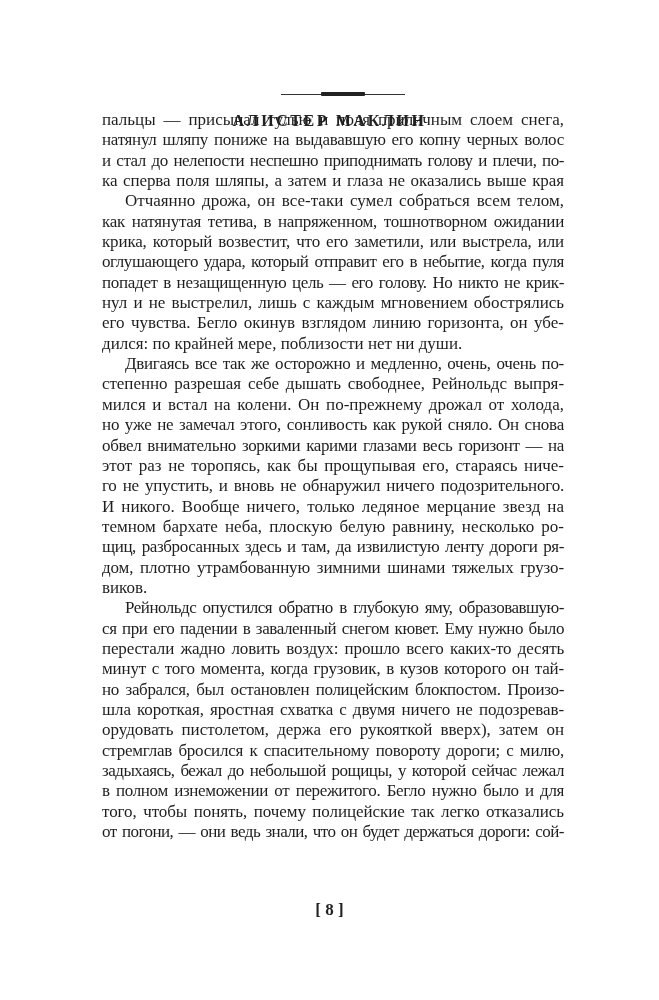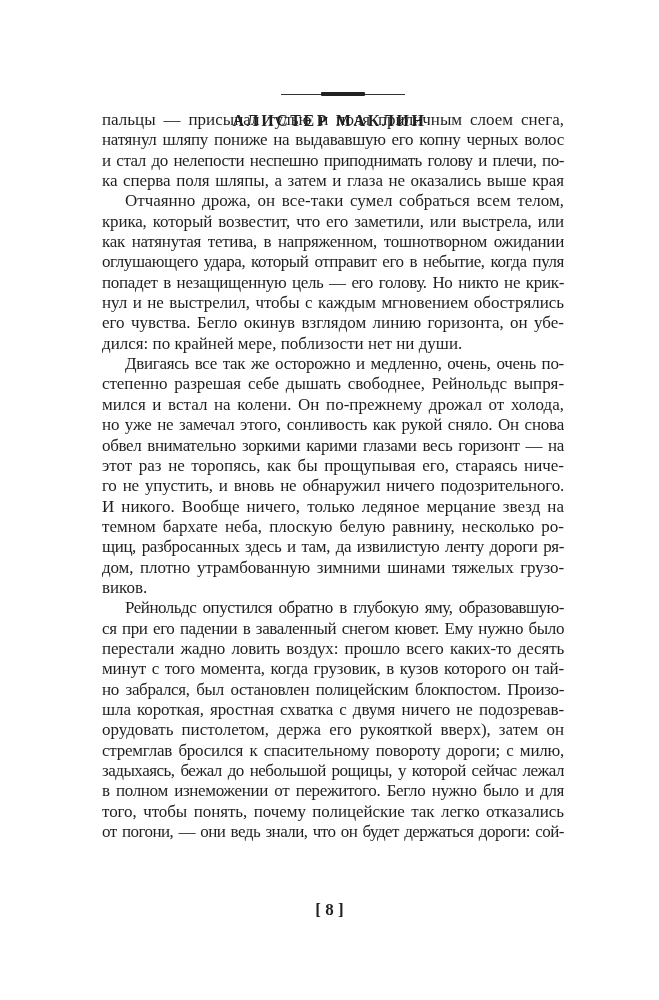--- a/index.html
+++ b/index.html
@@ -96,25 +96,25 @@
   <div class="thin"></div>
   <div class="thick"></div>
 </div>
 
 <div class="text-block" id="text-block">
     <span class="line">пальцы — присыпал тулью и поля приличным слоем снега,</span>
     <span class="line" style="letter-spacing: -0.288651px;">натянул шляпу пониже на выдававшую его копну черных волос</span>
     <span class="line" style="letter-spacing: -0.44877px;">и стал до нелепости неспешно приподнимать голову и плечи, по-</span>
     <span class="line" style="letter-spacing: -0.0786458px;">ка сперва поля шляпы, а затем и глаза не оказались выше края</span>
     <span class="line indent">Отчаянно дрожа, он все-таки сумел собраться всем телом,</span>
+    <span class="line" style="letter-spacing: -0.269127px;">как натянутая тетива, в напряженном, тошнотворном ожидании</span>
     <span class="line" style="letter-spacing: -0.156506px;">крика, который возвестит, что его заметили, или выстрела, или</span>
-    <span class="line" style="letter-spacing: -0.269127px;">как натянутая тетива, в напряженном, тошнотворном ожидании</span>
     <span class="line" style="letter-spacing: -0.423412px;">оглушающего удара, который отправит его в небытие, когда пуля</span>
     <span class="line" style="letter-spacing: -0.302172px;">попадет в незащищенную цель — его голову. Но никто не крик-</span>
-    <span class="line" style="letter-spacing: -0.0279018px;">нул и не выстрелил, чтобы с каждым мгновением обострялись</span>
+    <span class="line" style="letter-spacing: -0.0279018px;">нул и не выстрелил, лишь с каждым мгновением обострялись</span>
     <span class="line">его чувства. Бегло окинув взглядом линию горизонта, он убе-</span>
     <span class="line last">дился: по крайней мере, поблизости нет ни души.</span>
     <span class="line indent" style="letter-spacing: -0.295797px;">Двигаясь все так же осторожно и медленно, очень, очень по-</span>
     <span class="line" style="letter-spacing: -0.0515351px;">степенно разрешая себе дышать свободнее, Рейнольдс выпря-</span>
     <span class="line">мился и встал на колени. Он по-прежнему дрожал от холода,</span>
     <span class="line" style="letter-spacing: -0.208248px;">но уже не замечал этого, сонливость как рукой сняло. Он снова</span>
     <span class="line" style="letter-spacing: -0.363083px;">обвел внимательно зоркими карими глазами весь горизонт — на</span>
     <span class="line">этот раз не торопясь, как бы прощупывая его, стараясь ниче-</span>
     <span class="line" style="letter-spacing: -0.202344px;">го не упустить, и вновь не обнаружил ничего подозрительного.</span>
     <span class="line">И никого. Вообще ничего, только ледяное мерцание звезд на</span>

